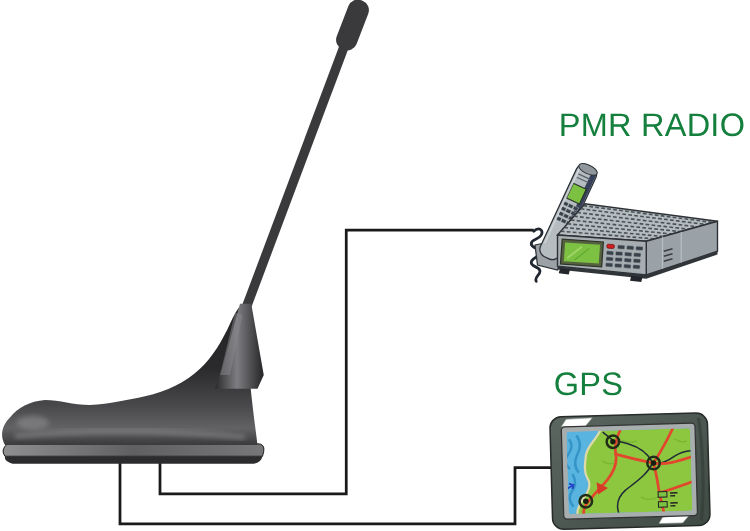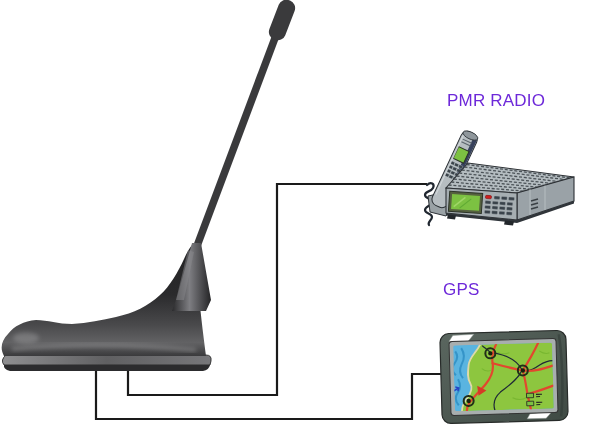--- a/index.html
+++ b/index.html
@@ -1,22 +1,22 @@
 <!DOCTYPE html>
 <html><head>
 <meta charset="utf-8">
 <style>
   html,body{margin:0;padding:0;background:#fff;}
   #stage{position:relative;width:600px;height:425px;background:#fff;overflow:hidden;
          font-family:"Liberation Sans", sans-serif;}
   #art{position:absolute;left:0;top:0;}
-  .dev-label{position:absolute;color:#6d28d9;font-size:17px;font-weight:400;
+  .dev-label{position:absolute;color:#15803d;font-size:26px;font-weight:400;
              letter-spacing:0.2px;line-height:25px;white-space:nowrap;}
   #label-pmr{left:447px;top:88px;}
-  #label-gps{left:443px;top:277px;}
+  #label-gps{left:443px;top:295px;}
 </style>
 </head>
 <body>
 
 <div id="stage">
 
 <svg id="art" width="600" height="425" viewBox="0 0 600 425">
   <defs>
     <linearGradient id="bodyGrad" x1="0" y1="0" x2="0" y2="1">
       <stop offset="0" stop-color="#242426"></stop>

